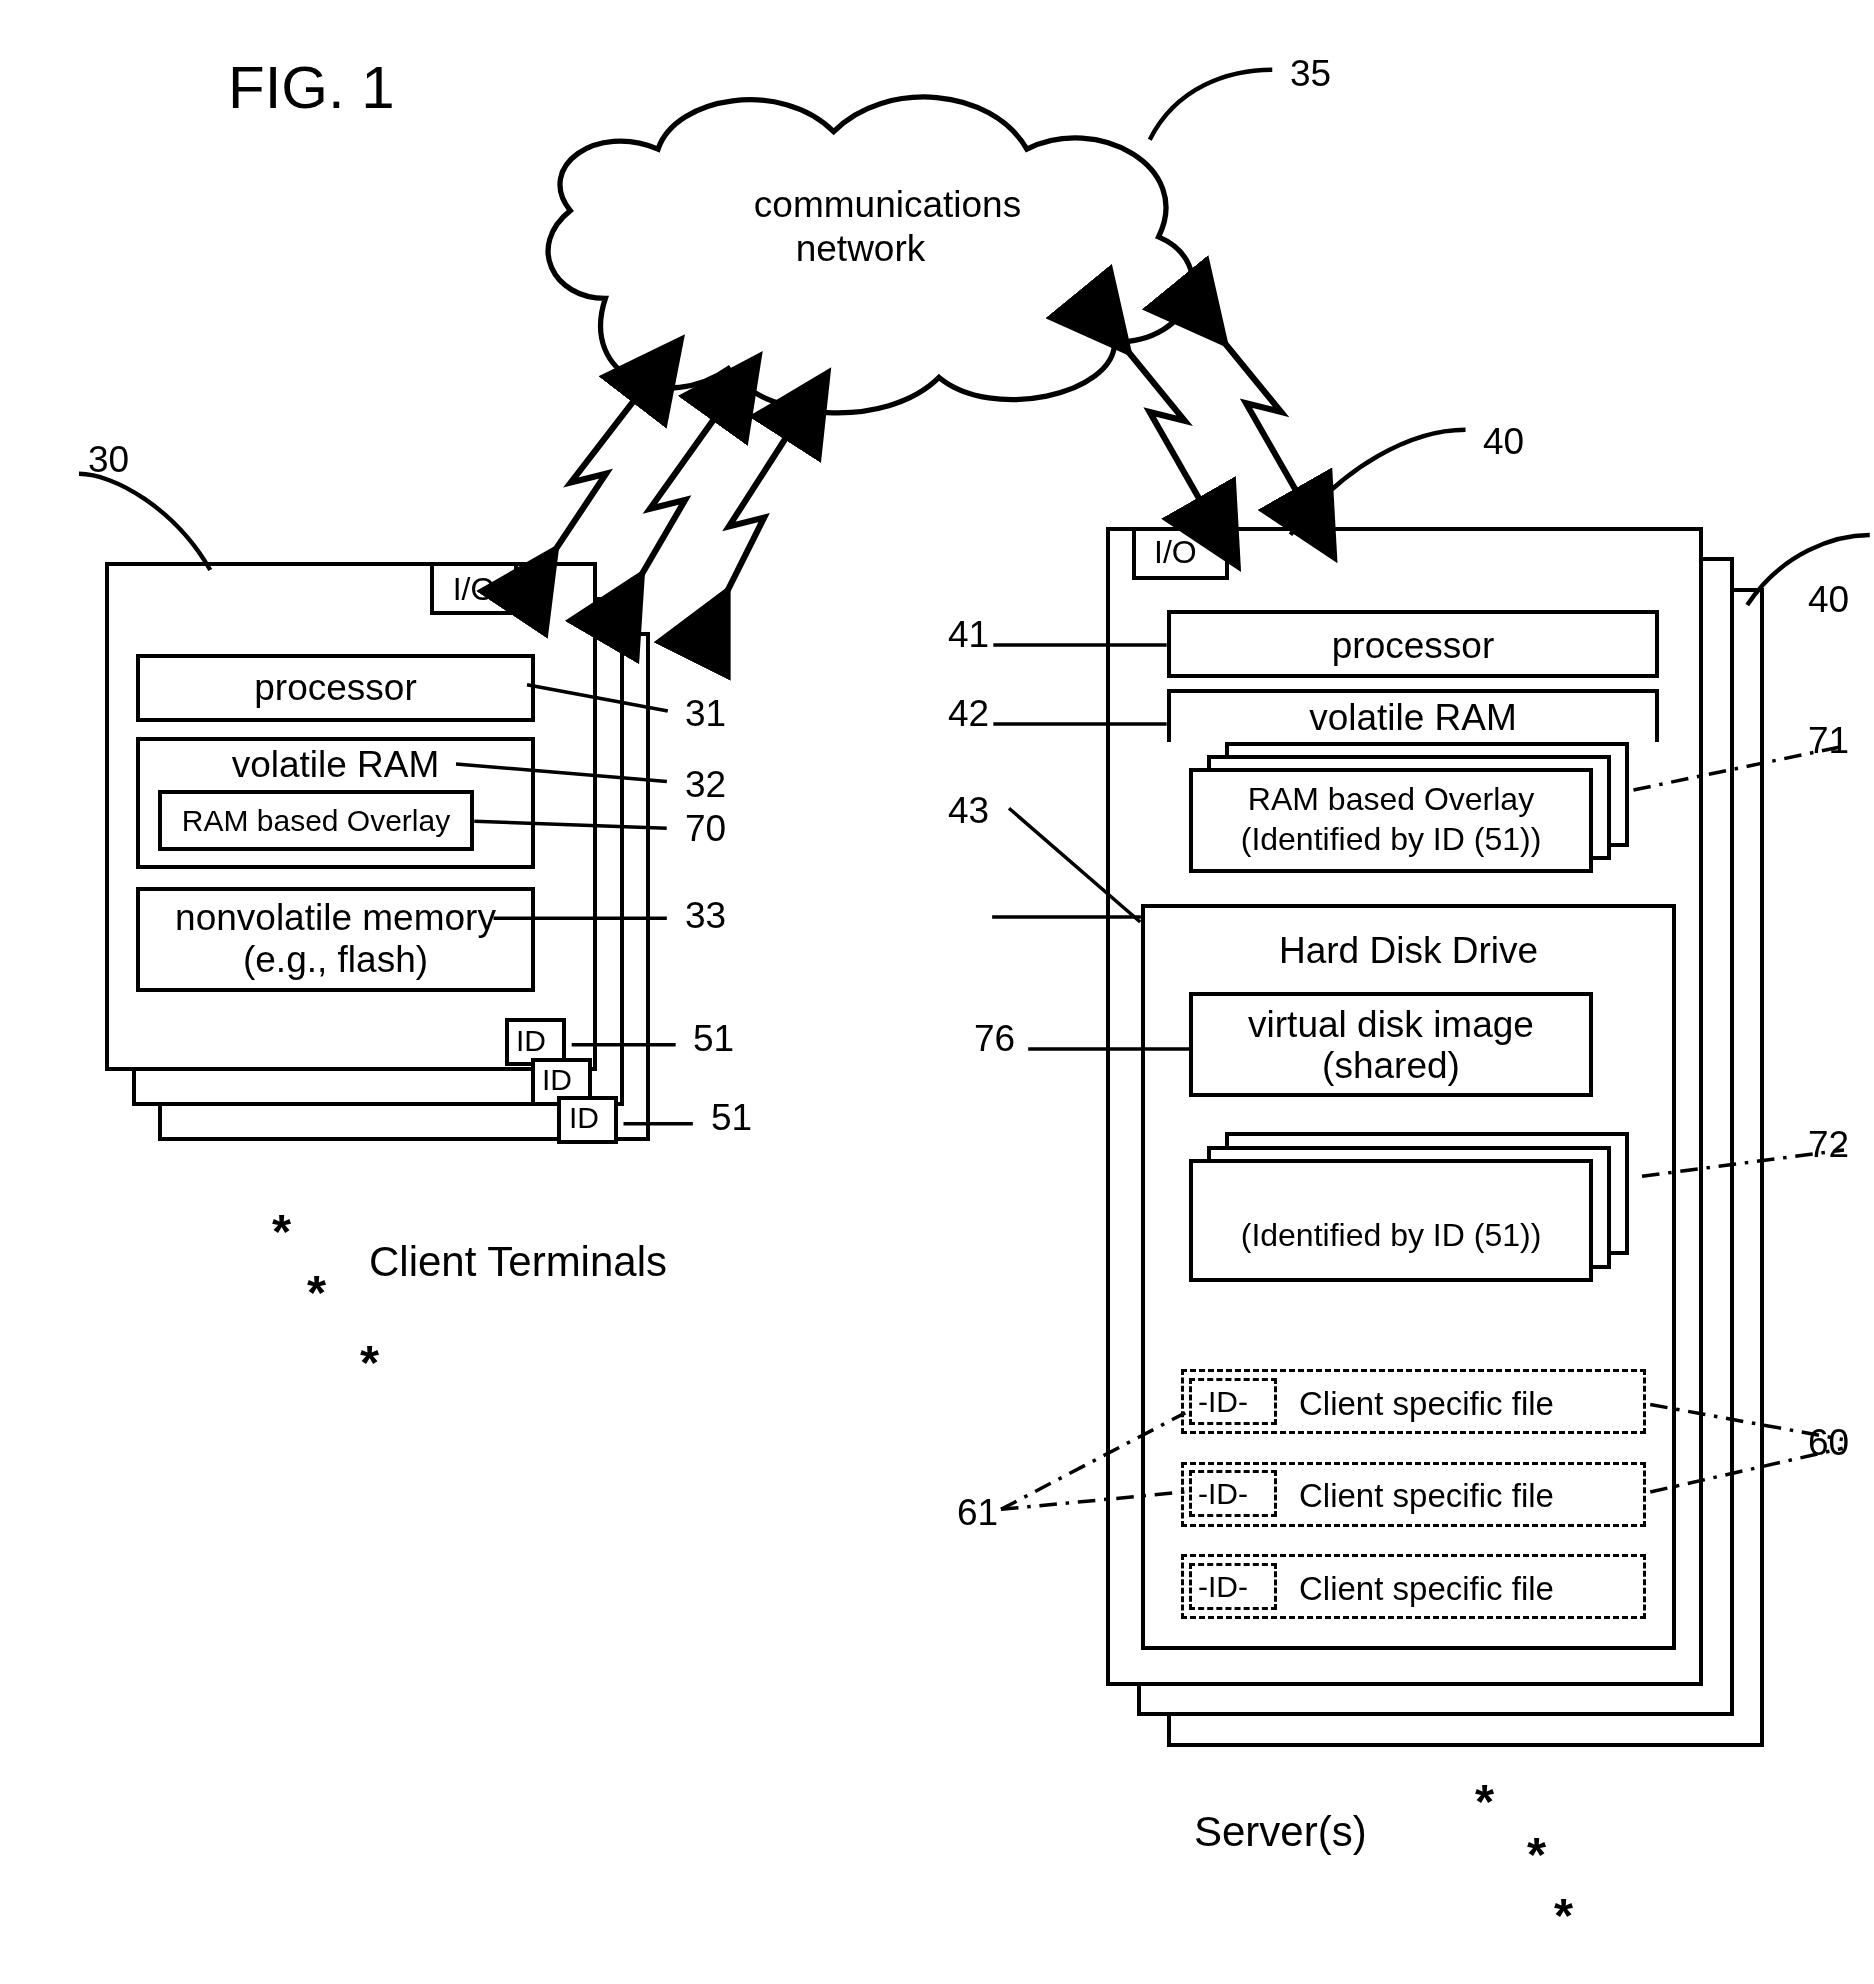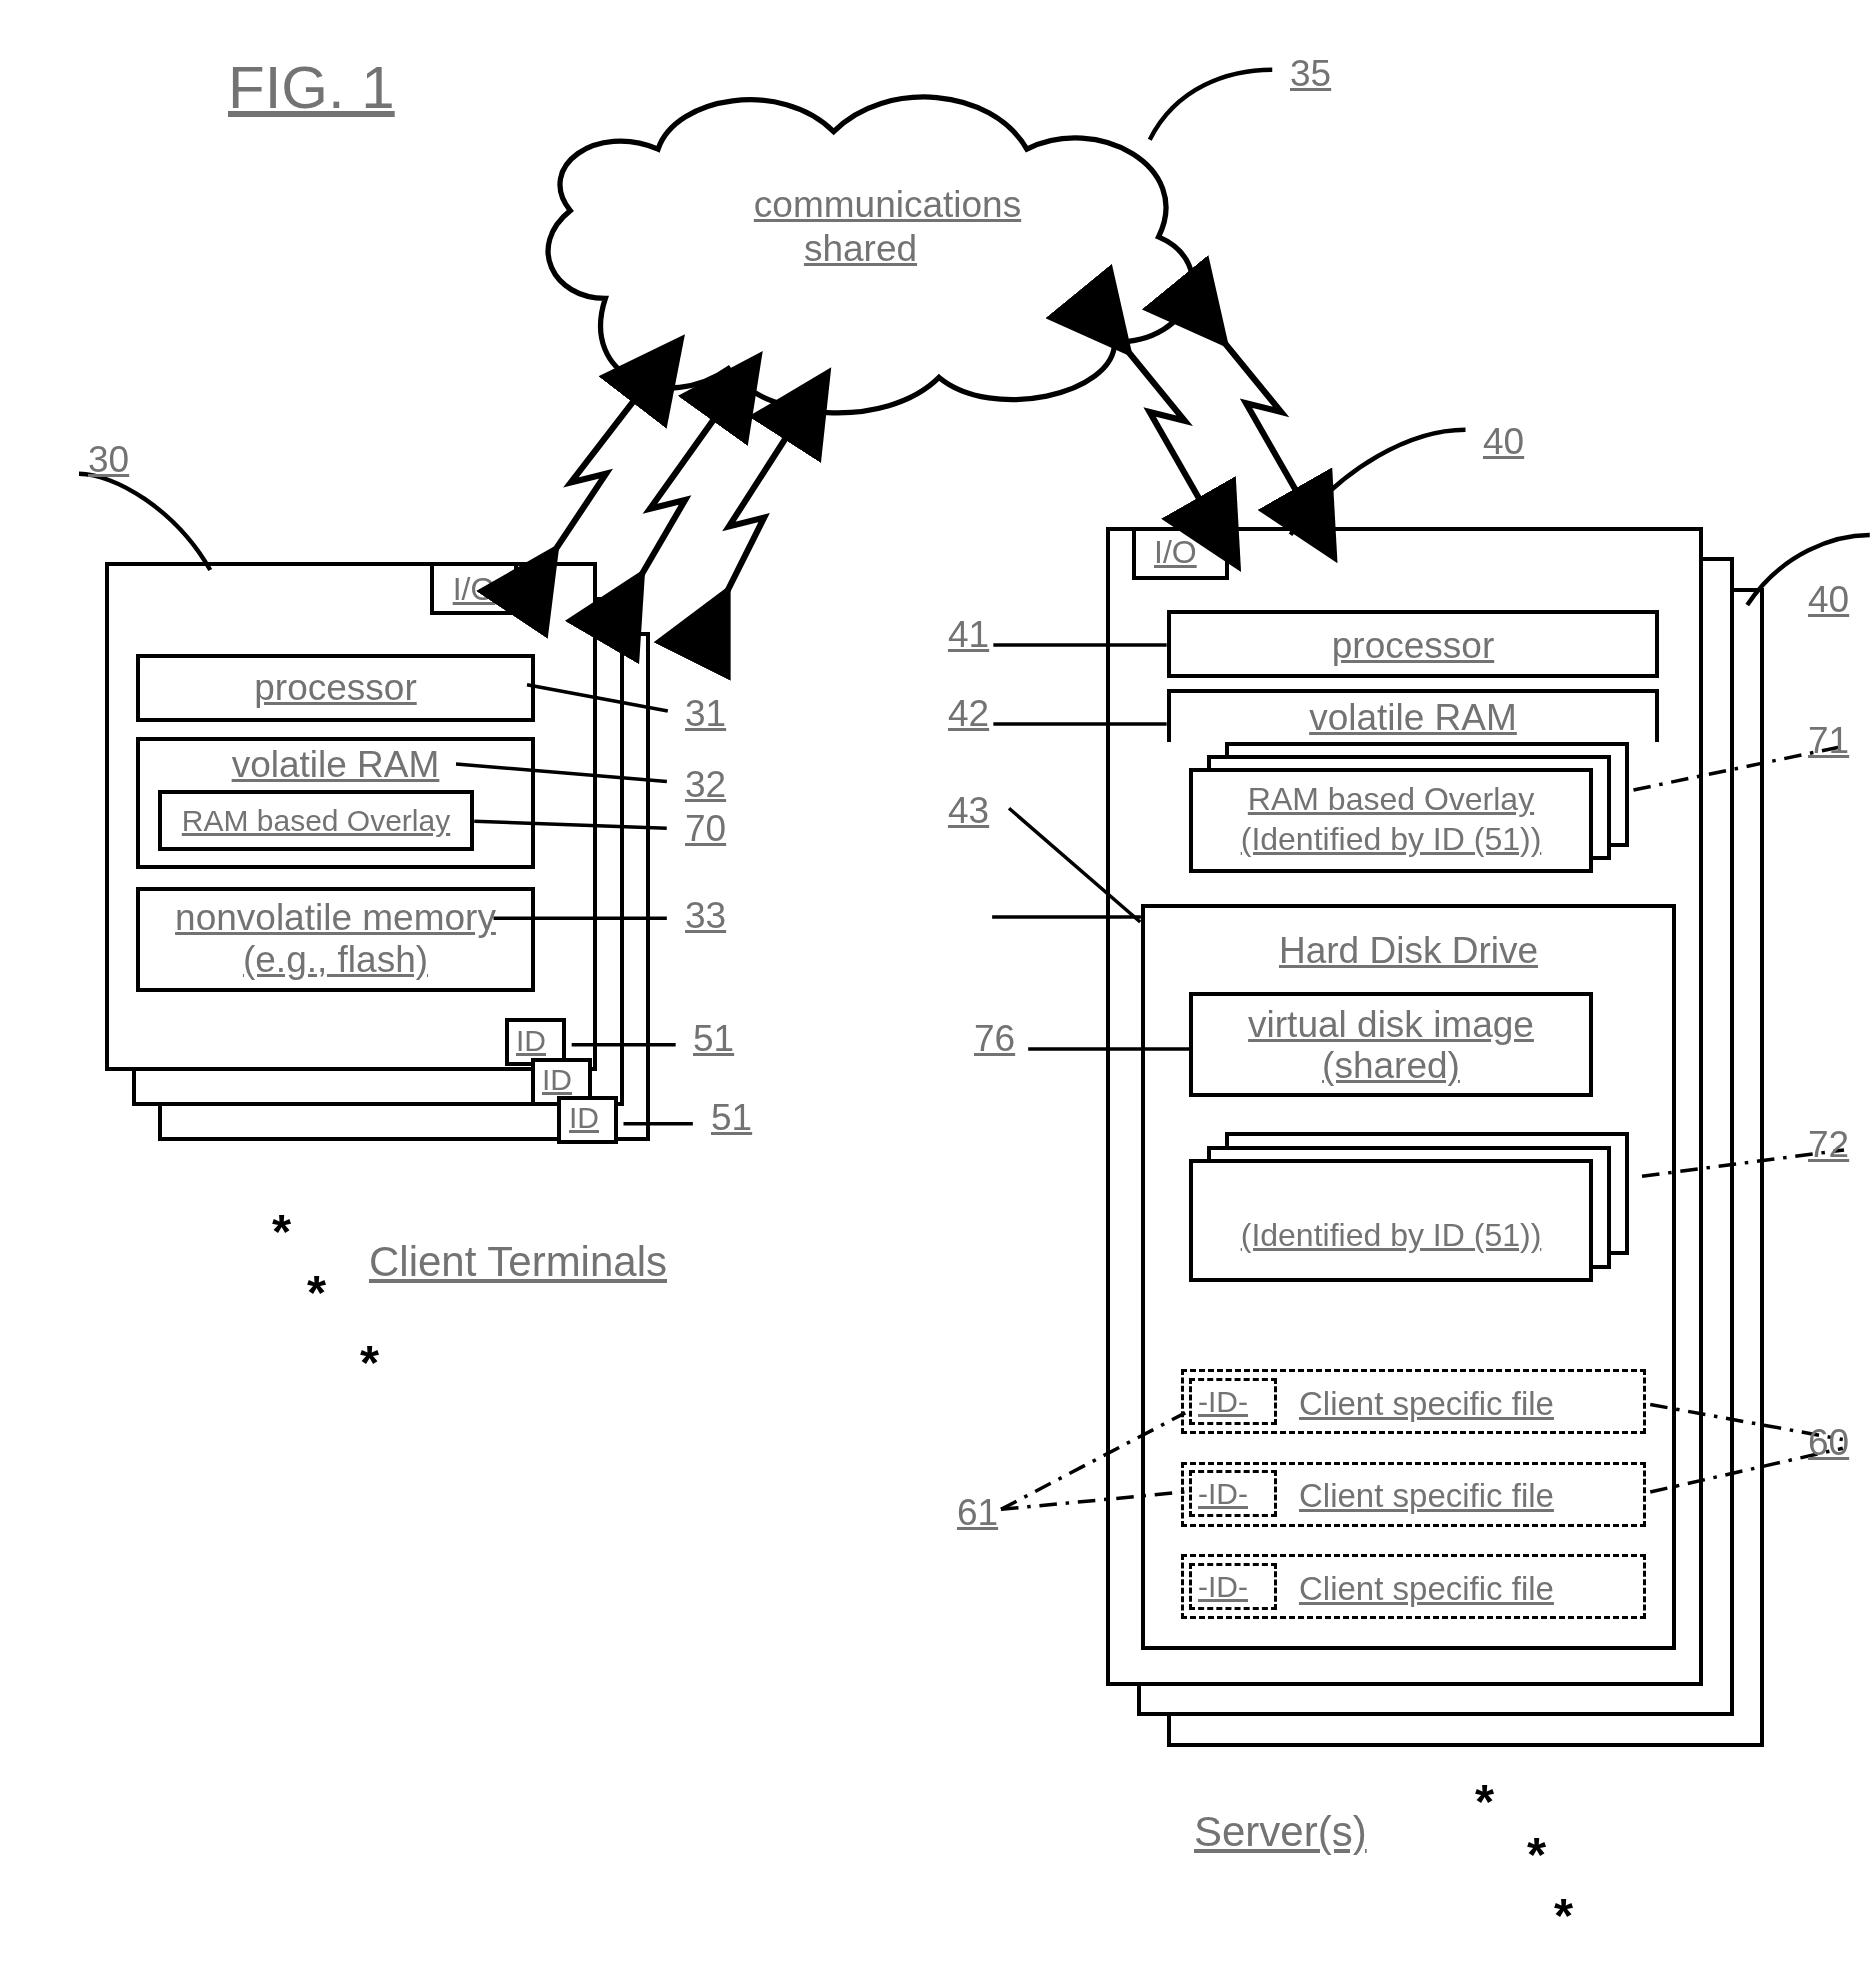--- a/index.html
+++ b/index.html
@@ -1,17 +1,17 @@
 <!DOCTYPE html>
 <html style="font-size:14px"><head>
 <meta charset="utf-8">
 <style>
   html,body{margin:0;padding:0;background:#fff;font-family:Arial,Helvetica,sans-serif;}
   .stage{position:relative;width:1874px;height:1985px;}
-  .label{position:absolute;font-size:37px;color:#737373;white-space:nowrap;text-decoration:underline;}
+  .label{position:absolute;font-size:37px;color:#000000;white-space:nowrap;}
   .label.big{font-size:60px;}
   .label.center{text-align:center;}
   .box{position:absolute;border:4.4px solid #000;background:#fff;box-sizing:border-box;}
   .dashbox{position:absolute;border:3.5px dashed #000;background:#fff;box-sizing:border-box;}
   svg{position:absolute;overflow:visible;}
   .star{position:absolute;font-size:49px;font-weight:bold;}
 </style>
 </head>
 <body>
 
@@ -25,21 +25,21 @@
              C40 110 110 60 180 90
              C200 30 320 10 380 70
              C440 10 560 20 600 90
              C680 50 790 110 750 190
              C820 220 790 310 700 310
              C700 370 560 400 500 350
              C440 410 300 400 260 340
              C190 390 90 350 120 260 Z" fill="#fff" stroke="#000" stroke-width="6"></path>
   </svg>
   <div class="label center" style="left:703px;top:184px;width:369px;">communications</div>
-  <div class="label center" style="left:676px;top:228px;width:369px;">shared</div>
+  <div class="label center" style="left:676px;top:228px;width:369px;">network</div>
 
   <svg style="left:1141px;top:61px;width:140px;height:105px" viewBox="0 0 160 120" width="140" height="105">
     <path d="M10 90 C 40 30 100 10 150 10" fill="none" stroke="#000" stroke-width="5"></path>
   </svg>
   <div class="label" style="left:1290px;top:53px;">35</div>
 
   <div class="box" style="left:158px;top:632px;width:492px;height:509px;"></div>
   <div class="box" style="left:132px;top:597px;width:492px;height:509px;"></div>
   <div class="box" style="left:105px;top:562px;width:492px;height:509px;background:#fff;"></div>
 

